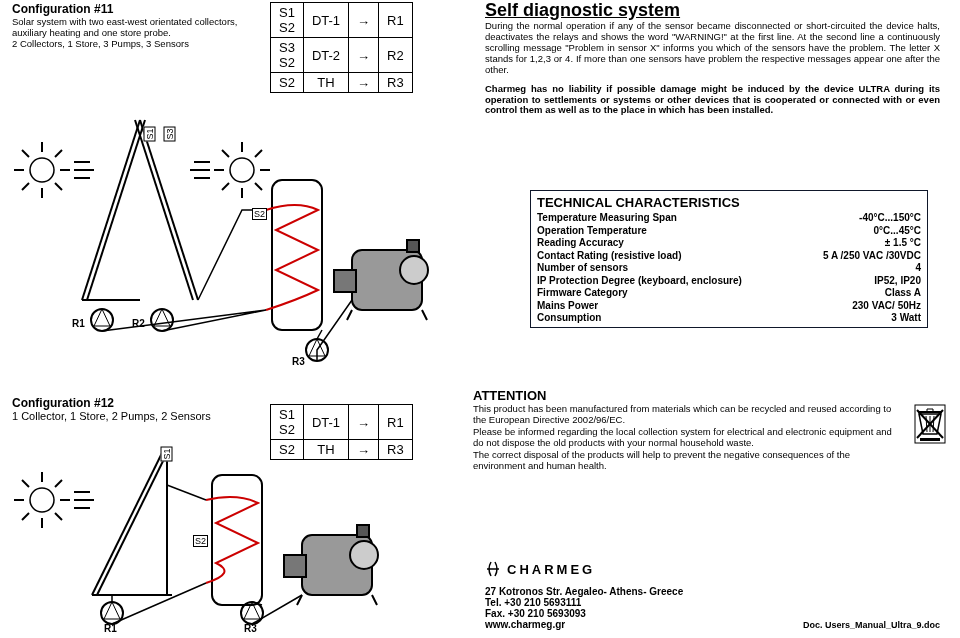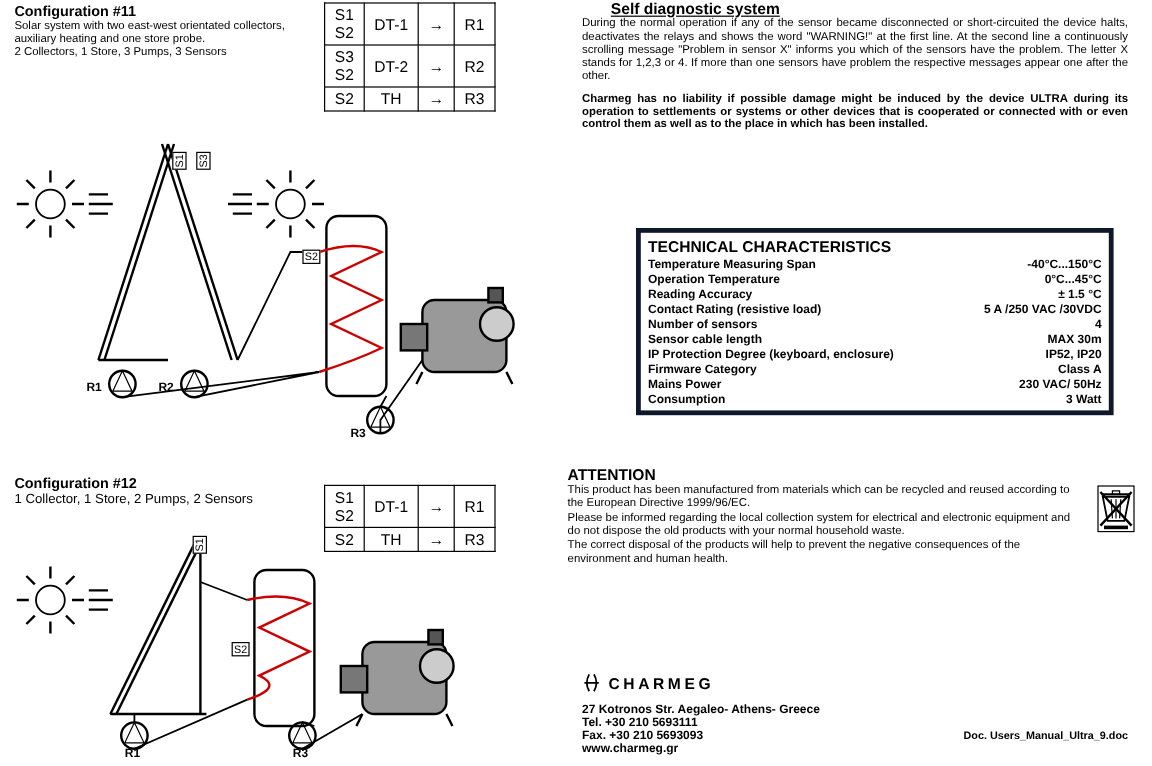--- a/index.html
+++ b/index.html
@@ -22,41 +22,41 @@
   .top-left h3 { font-size: 12px; font-weight: bold; }
   .dt-table {
     border: 1px solid #000; border-collapse: collapse; font-size: 13px;
   }
   .dt-table td { border: 1px solid #000; padding: 2px 8px; text-align: center; }
   .dt-block1 { position: absolute; top: 2px; left: 270px; }
   .dt-block2 { position: absolute; top: 404px; left: 270px; }
   .top-right {
     position: absolute; top: 0px; left: 485px; width: 455px;
   }
-  .top-right h3 { font-size: 13px; font-weight: bold; text-decoration: underline; margin-left: 24px; }
+  .top-right h3 { font-size: 18px; font-weight: bold; text-decoration: underline; }
   .top-right p { font-size: 9.5px; line-height: 1.15; }
   .tech-box {
     position: absolute; top: 190px; left: 530px; width: 398px;
-    border: 4px solid #0f172a; padding: 4px 6px 2px;
+    border: 1px solid #0f172a; padding: 4px 6px 2px;
   }
   .tech-box h3 { font-size: 13px; font-weight: bold; margin-bottom: 2px; }
   .tech-row { display: flex; justify-content: space-between; font-size: 10px; font-weight: bold; line-height: 1.25; }
   .attention {
     position: absolute; top: 388px; left: 473px; width: 420px;
   }
   .attention h3 { font-size: 13px; font-weight: bold; }
   .attention p { font-size: 9.5px; line-height: 1.2; }
   .config12 {
     position: absolute; top: 396px; left: 12px; width: 240px;
   }
   .config12 h3 { font-size: 12px; font-weight: bold; }
   .footer {
     position: absolute; bottom: 8px; left: 485px; width: 455px; font-size: 10px;
   }
-  .footer-row { display: flex; justify-content: space-between; align-items: flex-start; }
+  .footer-row { display: flex; justify-content: space-between; align-items: flex-end; }
   .docref { font-weight: bold; font-size: 9px; }
   .diagram-area-1 { position: absolute; top: 100px; left: 12px; width: 450px; height: 265px; }
   .diagram-area-2 { position: absolute; top: 445px; left: 12px; width: 450px; height: 190px; }
   .sensor-lbl { position: absolute; font-size: 9px; border: 1px solid #000; padding: 0 1px; background: #fff; }
   .r-lbl { position: absolute; font-size: 10px; font-weight: bold; }
   .recycle-icon { position: absolute; top: 404px; right: 14px; }
   svg { display: block; }
 </style>
 </head>
 <body>
@@ -118,24 +118,20 @@
       </div>
     <div class="tech-row">
         <span>Contact Rating (resistive load)</span>
         <span>5 A /250 VAC /30VDC</span>
       </div>
     <div class="tech-row">
         <span>Number of sensors</span>
         <span>4</span>
       </div>
     <div class="tech-row">
-        <span>Sensor cable length</span>
-        <span>MAX 30m</span>
-      </div>
-    <div class="tech-row">
         <span>IP Protection Degree (keyboard, enclosure)</span>
         <span>IP52, IP20</span>
       </div>
     <div class="tech-row">
         <span>Firmware Category</span>
         <span>Class A</span>
       </div>
     <div class="tech-row">
         <span>Mains Power</span>
         <span>230 VAC/ 50Hz</span>
@@ -166,21 +162,21 @@
         <td>TH</td>
         <td>→</td>
         <td>R3</td>
       </tr>
     </tbody>
       </table>
   </div>
 
   <div class="attention">
     <h3>ATTENTION</h3>
-    <p>This product has been manufactured from materials which can be recycled and reused according to the European Directive 1999/96/EC.</p>
+    <p>This product has been manufactured from materials which can be recycled and reused according to the European Directive 2002/96/EC.</p>
     <p>Please be informed regarding the local collection system for electrical and electronic equipment and do not dispose the old products with your normal household waste.</p>
     <p>The correct disposal of the products will help to prevent the negative consequences of the environment and human health.</p>
   </div>
 
   <div class="recycle-icon">
     <svg width="32" height="40" viewBox="0 0 32 40">
       <rect x="1" y="1" width="30" height="38" fill="none" stroke="#000" stroke-width="1"></rect>
       <path d="M5 10 L9 30 L23 30 L27 10 Z" fill="none" stroke="#000" stroke-width="1.5"></path>
       <line x1="12" y1="12" x2="13" y2="28" stroke="#000"></line>
       <line x1="16" y1="12" x2="16" y2="28" stroke="#000"></line>

